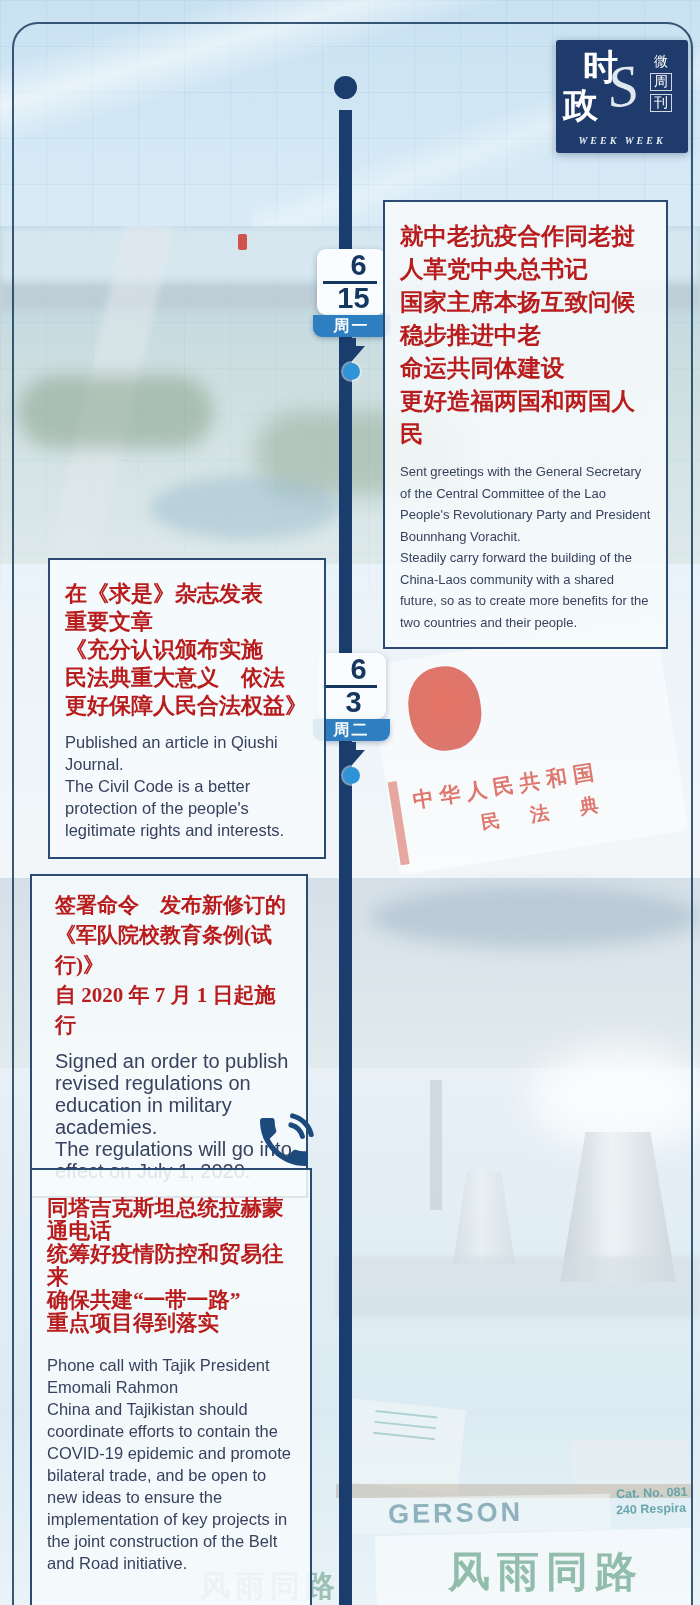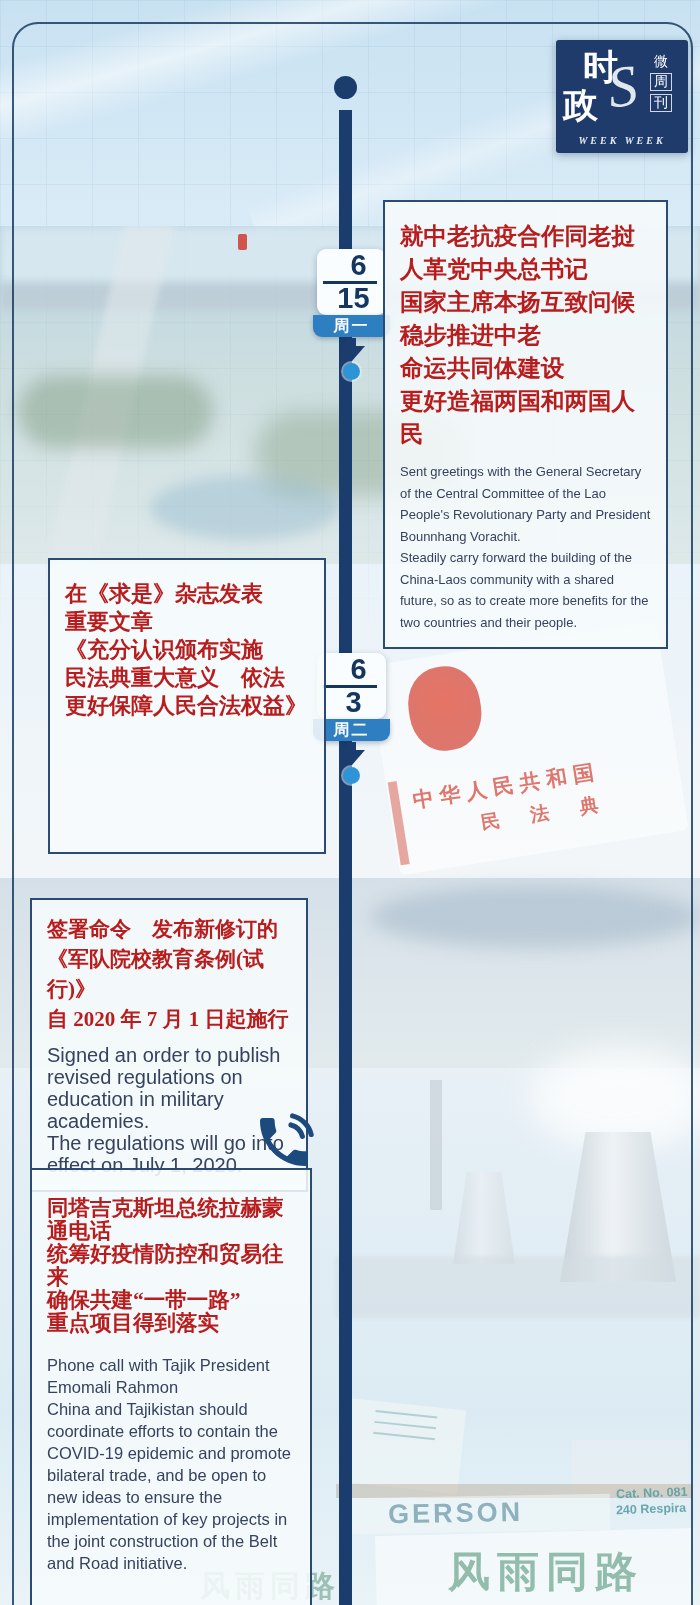--- a/index.html
+++ b/index.html
@@ -99,21 +99,21 @@
   
   .card{position:absolute;background:rgba(246,250,252,.88);border:2px solid #2b4b74;z-index:5;box-sizing:border-box;}
   .zh{font-family:"Liberation Serif","DejaVu Serif",serif;font-weight:600;color:#b91c1c;white-space:pre-line;}
   .en{color:#36425f;white-space:pre-line;}
   .card1{left:383px;top:200px;width:285px;min-height:425px;padding:18px 13px 14px 15px;}
   .card1 .zh{font-size:23.5px;line-height:33px;}
   .card1 .en{font-size:13px;line-height:21.5px;margin-top:10px;}
   .card2{left:48px;top:558px;width:278px;min-height:296px;padding:20px 13px 16px 15px;}
   .card2 .zh{font-size:22px;line-height:28px;}
   .card2 .en{font-size:16.5px;line-height:22px;margin-top:11px;}
-  .card3{left:30px;top:874px;width:278px;min-height:252px;padding:14px 11px 14px 15px;margin-top:24px;}
+  .card3{left:30px;top:874px;width:278px;min-height:252px;padding:14px 11px 14px 23px;}
   .card3 .zh{font-size:21px;line-height:30px;}
   .card3 .en{font-size:20px;line-height:22px;margin-top:10px;}
   .card4{left:30px;top:1168px;width:282px;min-height:440px;padding:27px 13px 14px 15px;}
   .card4 .zh{font-size:21.5px;line-height:23px;}
   .card4 .en{font-size:16.5px;line-height:22px;margin-top:19px;}
 
   .phone{left:252px;top:1110px;width:64px;height:64px;z-index:6;}
 
   
   .logo{left:556px;top:40px;width:132px;height:113px;background:#1f3b6c;border-radius:3px;z-index:7;
@@ -223,20 +223,22 @@
     <div class="en">Sent greetings with the General Secretary of the Central Committee of the Lao People's Revolutionary Party and President Bounnhang Vorachit.
 Steadily carry forward the building of the China-Laos community with a shared future, so as to create more benefits for the two countries and their people.</div>
   </div>
 
   <div class="card card2">
     <div class="zh">在《求是》杂志发表
 重要文章
 《充分认识颁布实施
 民法典重大意义　依法
 更好保障人民合法权益》</div>
+    <div class="en">Published an article in Qiushi Journal.
+The Civil Code is a better protection of the people's legitimate rights and interests.</div>
   </div>
 
   <div class="card card3">
     <div class="zh">签署命令　发布新修订的
 《军队院校教育条例(试行)》
 自 2020 年 7 月 1 日起施行</div>
     <div class="en">Signed an order to publish revised regulations on education in military academies.
 The regulations will go into effect on July 1, 2020.</div>
   </div>
 

